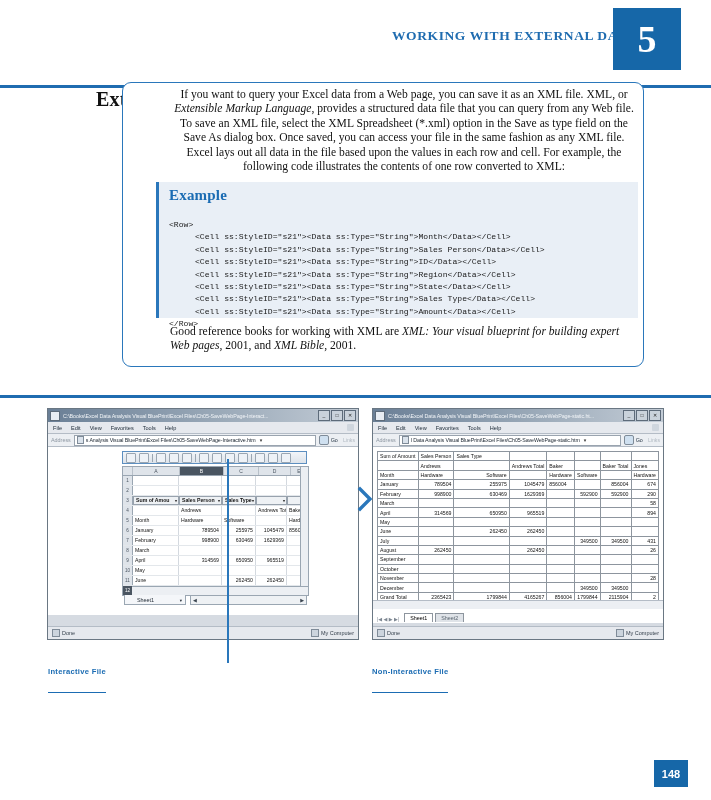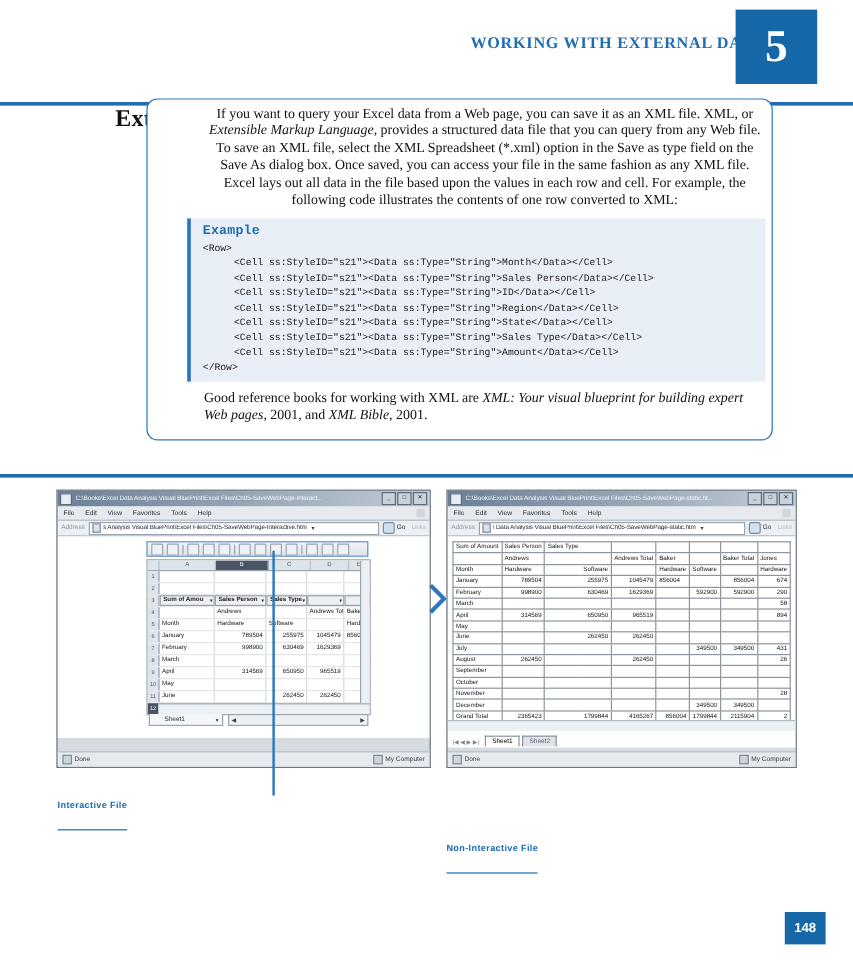--- a/index.html
+++ b/index.html
@@ -54,22 +54,22 @@
     font-weight:500;
   }
   .extra-para i{font-style:italic;}
 
   .code-block{
     position:absolute;left:156px;top:182px;width:482px;height:136px;
     background:#e9eff6;border-left:3px solid #2a77bb;
     box-sizing:border-box;padding:5px 0 0 10px;
   }
   .code-head{
-    font-family:Liberation Mono, monospace;font-weight:bold;
-    font-size:11px;color:#1b6cb3;margin-bottom:3px;letter-spacing:.2px;
+    font-family:Liberation Serif, serif;font-weight:bold;
+    font-size:15px;color:#1b6cb3;margin-bottom:15px;letter-spacing:.2px;
   }
   .code-line{
     font-family:"Liberation Mono",monospace;
     font-size:8.1px;line-height:12.4px;color:#1a1a1a;white-space:pre;
   }
   .code-line.ind{padding-left:26px;}
 
   .extra-foot{
     position:absolute;left:170px;top:325px;width:470px;
     font-family:"Liberation Serif",serif;font-size:11.6px;line-height:14.4px;color:#111;
@@ -248,21 +248,21 @@
   .cap-body{
     font-family:"Liberation Serif",serif;font-size:10.6px;line-height:13px;color:#111;
     font-weight:500;
   }
   .bullet{
     display:inline-block;width:7px;height:7px;background:#1b6cb3;
     margin-right:4px;vertical-align:-1px;
   }
   .col1{position:absolute;left:48px;top:660px;width:158px;}
   .col2{position:absolute;left:214px;top:659px;width:148px;}
-  .col3{position:absolute;left:372px;top:696px;width:160px;}
+  .col3{position:absolute;left:372px;top:660px;width:160px;}
   .cap-body-wrap{margin-top:7px;}
 
   
   .pg-box{
     position:absolute;left:654px;top:760px;width:34px;height:27px;background:#1667a8;
   }
   .pg-num{
     position:absolute;left:654px;top:760px;width:34px;height:27px;
     color:#fff;font-family:"Liberation Sans",sans-serif;font-weight:bold;font-size:11px;
     display:flex;align-items:center;justify-content:center;

